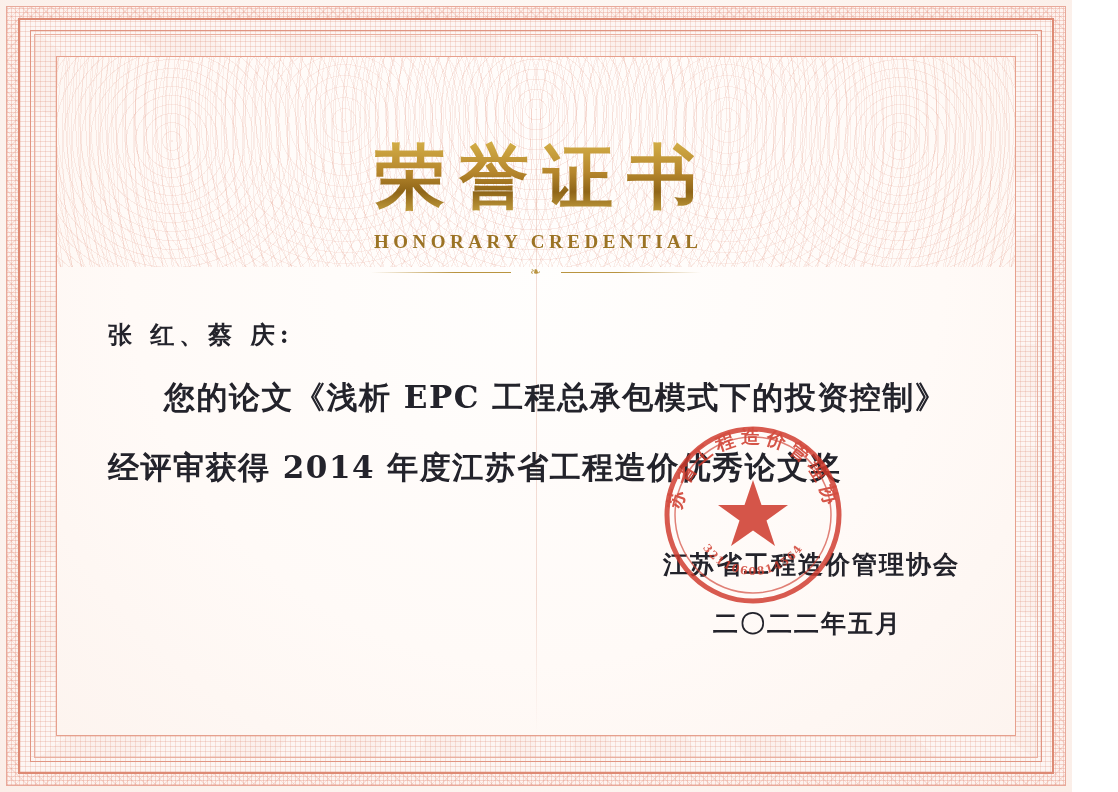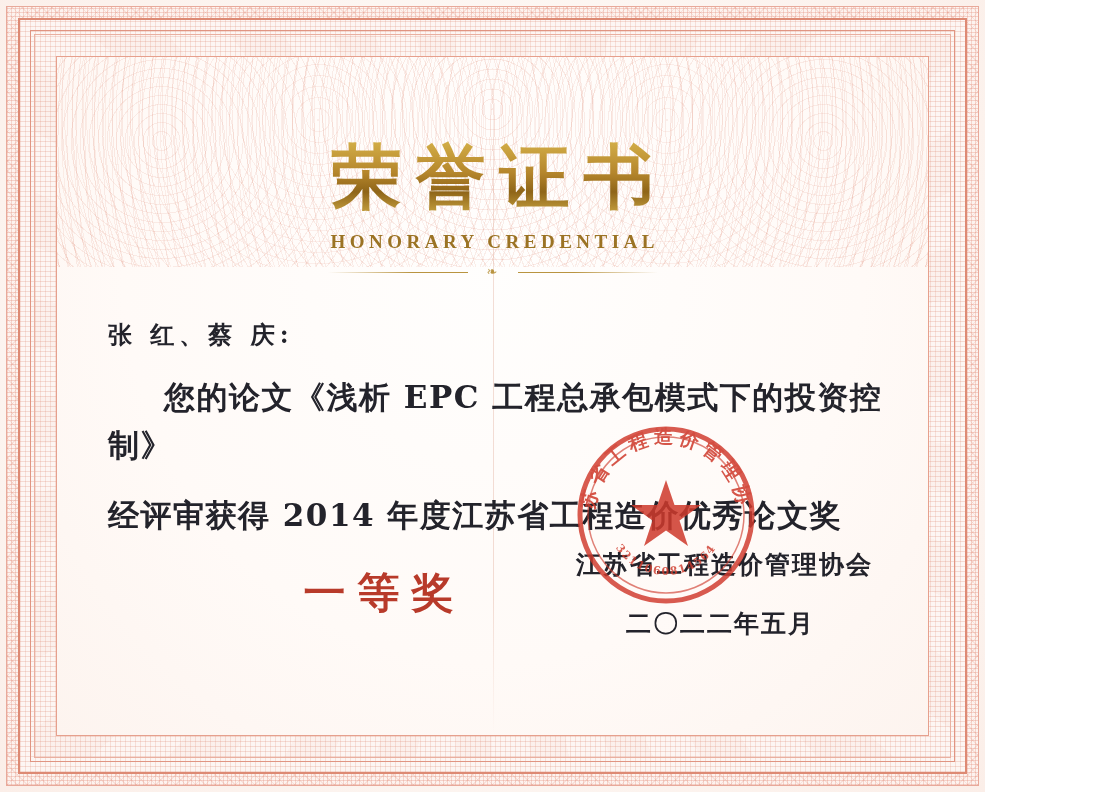--- a/index.html
+++ b/index.html
@@ -10,21 +10,21 @@
   body {
     width: 1118px;
     height: 792px;
     font-family: "Liberation Serif", serif;
     overflow: hidden;
   }
 
   
   .certificate {
     position: relative;
-    width: 985px;
+    width: 1072px;
     height: 792px;
     box-sizing: border-box;
     background:
       
       radial-gradient(ellipse at 50% 45%, #fffdfb 0%, #fdf7f3 55%, #fbeee8 100%);
   }
 
   
   .border-outer {
     position: absolute;
@@ -256,23 +256,20 @@
         <span class="line left"></span>
         <span class="dot">❧</span>
         <span class="line right"></span>
       </div>
     </div>
 
     <div class="body-block">
       <div class="salutation">张 红、蔡 庆:</div>
       <div class="para indent">您的论文《浅析 EPC 工程总承包模式下的投资控制》</div>
       <div class="para">经评审获得 2014 年度江苏省工程造价优秀论文奖</div>
-      <div class="award-line">
-        <span class="award-grade">一等奖</span>
-      </div>
     </div>
 
     <div class="seal">
       <svg width="186" height="186" viewBox="0 0 186 186" aria-hidden="true">
         <defs>
           <path id="sealArcTop" d="M 21,93 A 72,72 0 1 1 165,93"></path>
           <path id="sealArcBottom" d="M 33,93 A 60,60 0 0 0 153,93"></path>
         </defs>
         <circle cx="93" cy="93" r="86" fill="none" stroke="#cf3a2c" stroke-width="5" opacity="0.92"></circle>
         <circle cx="93" cy="93" r="78" fill="none" stroke="#cf3a2c" stroke-width="1.5" opacity="0.7"></circle>

